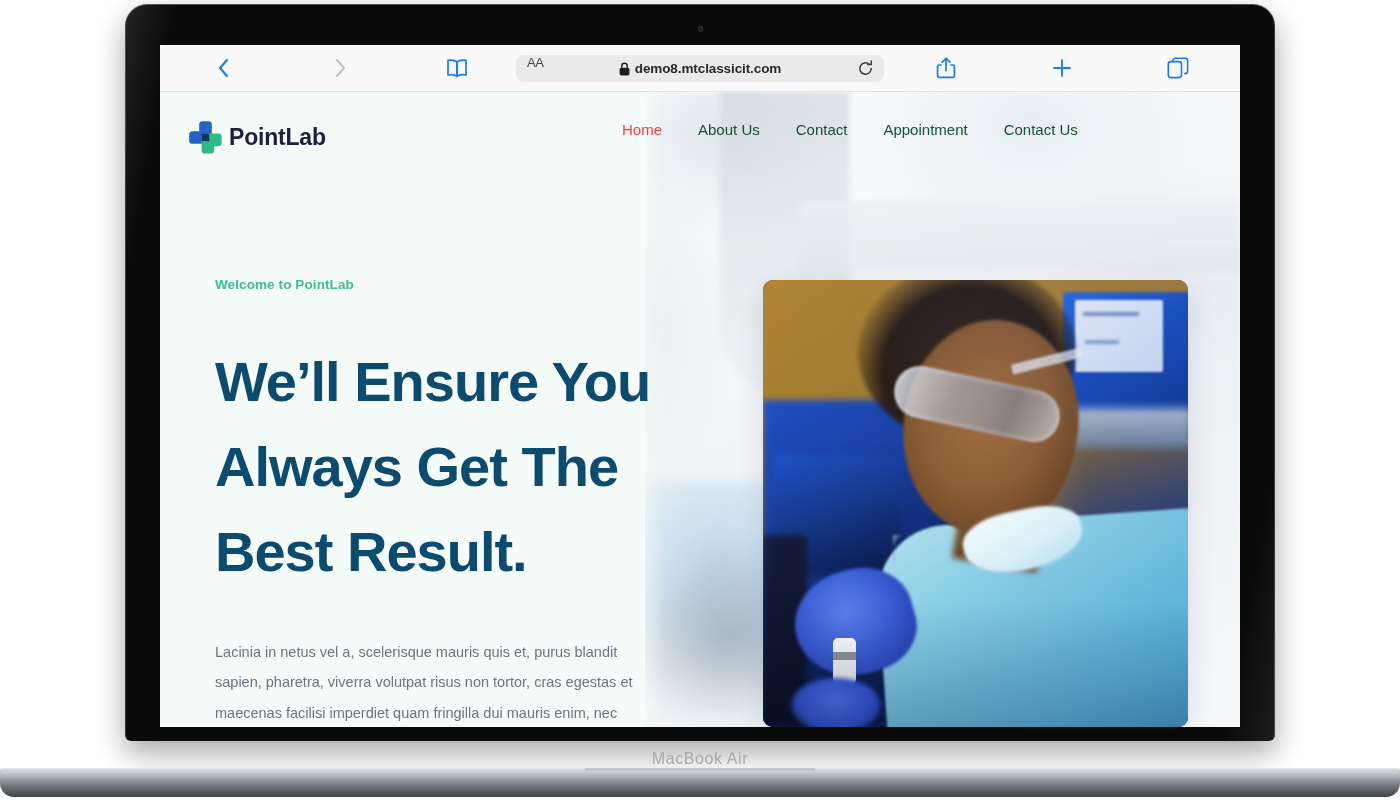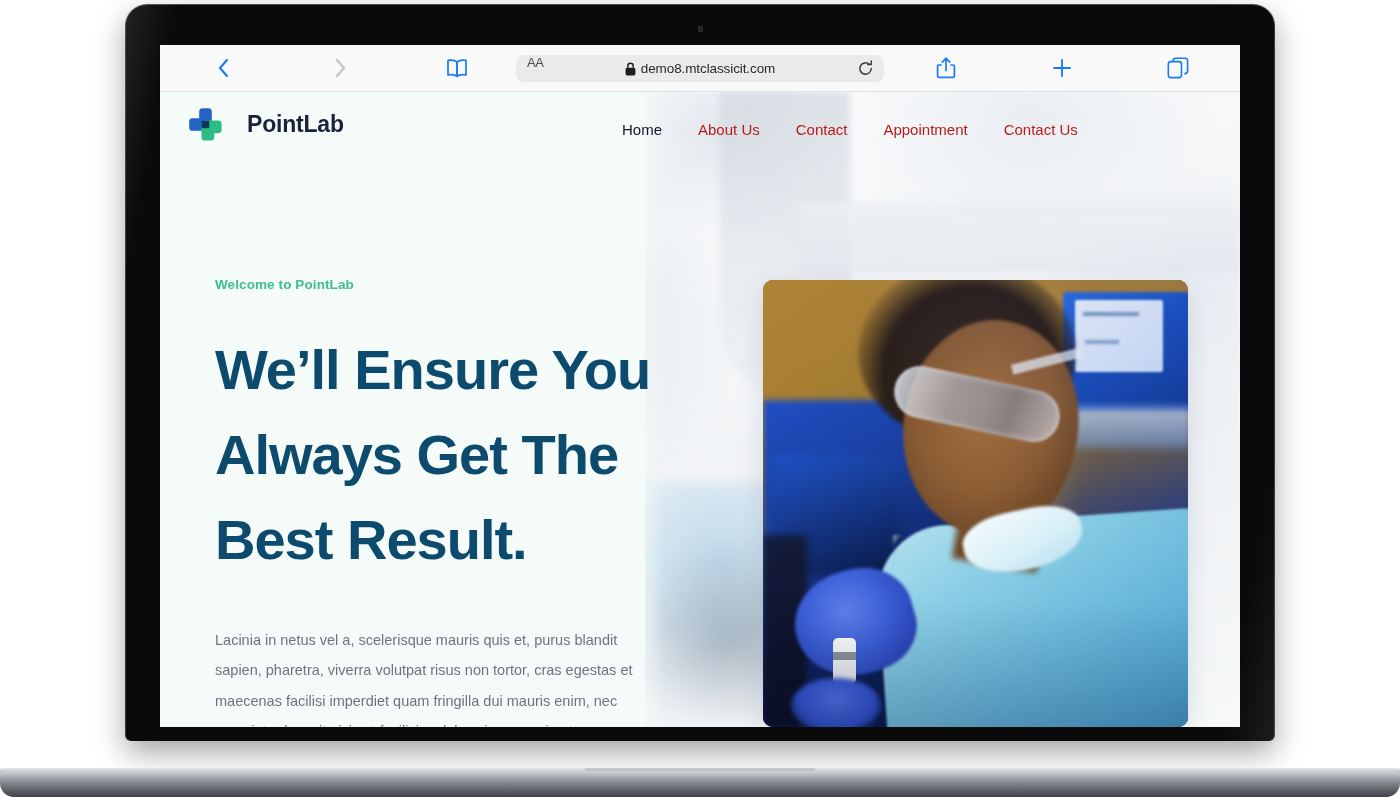--- a/index.html
+++ b/index.html
@@ -98,21 +98,21 @@
     position:absolute; left:11px; top:0; height:27px;
     display:flex; align-items:flex-start;
     font-size:11px; color:#4a4a4c; letter-spacing:-.3px;
   }
   #aa-btn .aa-big{ font-size:13px; }
   #url-wrap {
     position:absolute; left:0; top:0; width:368px; height:27px;
     display:flex; align-items:center; justify-content:center; gap:5px;
   }
   #lock-icon { display:block; }
-  #url-text { font-size:13.5px; color:#2a2a2c; letter-spacing:-.1px; }
+  #url-text { font-size:13.5px; color:#2a2a2c; letter-spacing:-.1px;font-weight:bold; }
   #reload-btn { position:absolute; right:10px; top:5px; width:17px; height:17px; color:#3c3c3e; }
 
   
   #website {
     position:relative; width:1080px; height:635px;
     background:#f4fbf8;
     overflow:hidden;
   }
   
   #hero-bg-photo {
@@ -154,48 +154,48 @@
   #hero-left-fade {
     position:absolute; left:445px; top:0; width:60px; height:635px;
     background:linear-gradient(90deg,#f4fbf8 0%, rgba(244,251,248,.82) 45%, rgba(244,251,248,0) 100%);
   }
 
   
   #site-header {
     position:absolute; left:0; top:0; width:1080px; height:75px;
     display:flex; align-items:center; z-index:5;
   }
-  #brand { position:absolute; left:28px; top:15px; display:flex; align-items:center; gap:24px; }
+  #brand { position:absolute; left:28px; top:28px; display:flex; align-items:center; gap:6px; }
   #logo-mark { position:relative; width:35px; height:35px; }
   #brand-name { font-size:23px; font-weight:bold; color:#19213d; letter-spacing:-.2px; }
 
   #main-nav {
     position:absolute; left:444px; top:0; height:75px;
     display:flex; align-items:center; gap:0;
   }
   .nav-link {
-    font-size:15px; color:#b91c1c; padding:0 18px; white-space:nowrap;
+    font-size:15px; color:#14532d; padding:0 18px; white-space:nowrap;
     text-decoration:none; cursor:pointer;
   }
-  .nav-link.active { color:#0f172a; }
+  .nav-link.active { color:#ef4444; }
   #cta-button {
     position:absolute; left:883px; top:19px;
     height:41px; padding:0 19px;
     background:#1664d6; color:#fff;
     border:none; border-radius:8px;
     font-size:14.5px; font-family:"Liberation Sans", sans-serif;
     cursor:pointer; white-space:nowrap;
     display:flex; align-items:center;
   }
 
   
   #hero-copy { position:absolute; left:55px; top:185px; width:440px; z-index:4; }
   #hero-eyebrow {
     font-size:13.5px; font-weight:bold; color:#3fbf8f; letter-spacing:.1px;
-    margin-bottom:35px;
+    margin-bottom:47px;
   }
   #hero-heading {
     font-size:56px; font-weight:bold; line-height:1.52;
     color:#0c4a6e; letter-spacing:-1px;
   }
   #hero-paragraph {
     margin-top:43px;
     font-size:14.5px; line-height:2.08; color:#6d7480; width:428px;
   }
 
@@ -474,17 +474,18 @@
         <div class="ph" id="ph-pipette-body"></div>
         <div class="ph" id="ph-pipette-ring"></div>
         <div class="ph" id="ph-pipette-shaft"></div>
         <div class="ph" id="ph-glove2"></div>
         <div class="ph" id="ph-grade"></div>
       </div>
 
     </div>
   </div>
 
+  <div id="macbook-label">MacBook Air</div>
   <div id="laptop-base-lip"></div>
   <div id="laptop-base-notch"></div>
   <div id="laptop-base"></div>
 
 </div>
 
 </body></html>

